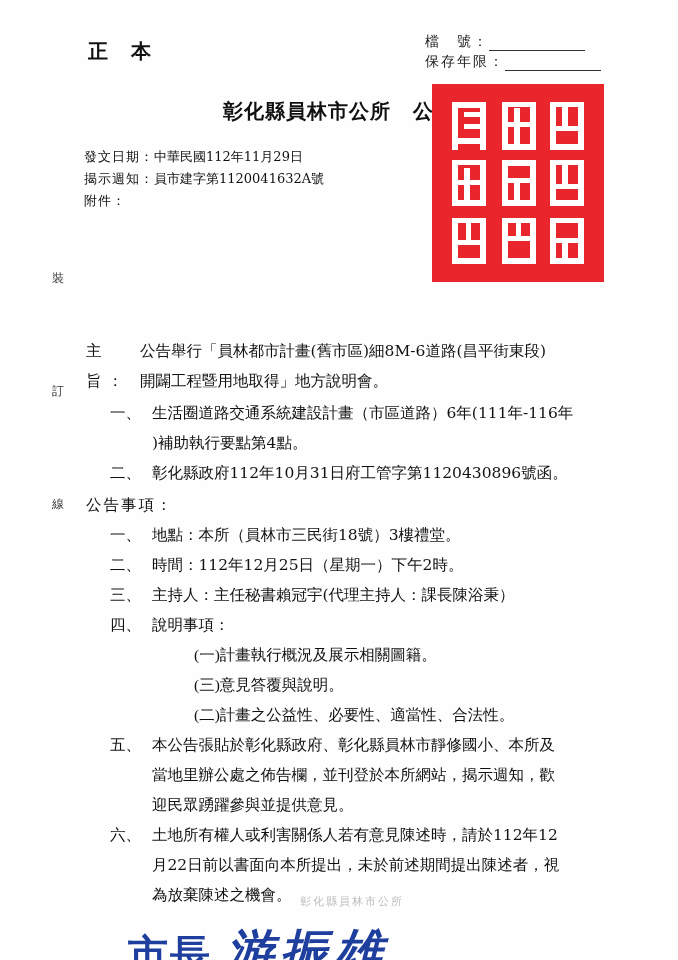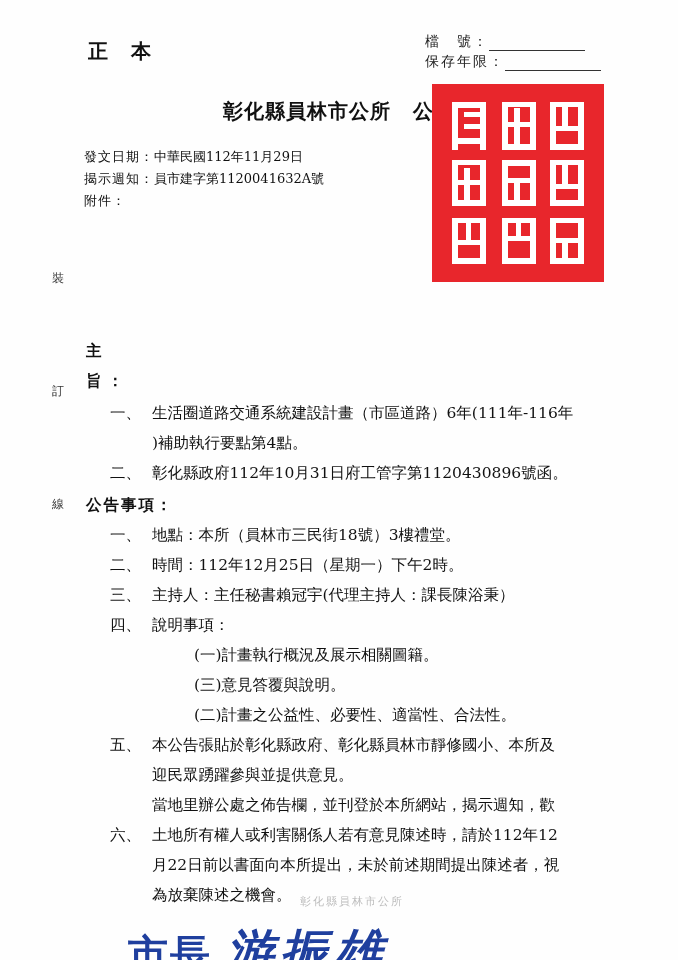--- a/index.html
+++ b/index.html
@@ -111,25 +111,24 @@
   }
   .sec { margin-bottom: 2px; }
   .sec-head {
     display: flex;
     align-items: flex-start;
   }
   .sec-label {
     flex: 0 0 auto;
     letter-spacing: 6px;
     width: 54px;
-    font-weight: bold;
   }
   .sec-body { flex: 1 1 auto; }
   .indent1 { padding-left: 24px; }
-  .indent2 { padding-left: 42px; }
+  .indent2 { padding-left: 42px; font-family: Liberation Serif, serif; }
   .item { display: flex; }
   .item .num {
     flex: 0 0 auto;
     width: 42px;
   }
   .item .txt { flex: 1 1 auto; }
 
   
   .sign {
     position: absolute;
@@ -258,20 +257,24 @@
     <div>裝</div>
     <div>訂</div>
     <div>線</div>
   </div>
 
   <div class="body">
 
     <div class="sec">
       <div class="sec-head">
         <div class="sec-label">主旨：</div>
+        <div class="sec-body">
+          <div>公告舉行「員林都市計畫(舊市區)細8M-6道路(昌平街東段)</div>
+          <div>開闢工程暨用地取得」地方說明會。</div>
+        </div>
       </div>
     </div>
 
     <div class="sec">
       <div class="indent1">
         <div class="item">
           <div class="num">一、</div>
           <div class="txt">
             <div>生活圈道路交通系統建設計畫（市區道路）6年(111年-116年</div>
             <div>)補助執行要點第4點。</div>
@@ -310,22 +313,22 @@
             <div class="indent2">(一)計畫執行概況及展示相關圖籍。</div>
             <div class="indent2">(三)意見答覆與說明。</div>
             <div class="indent2">(二)計畫之公益性、必要性、適當性、合法性。</div>
           </div>
         </div>
 
         <div class="item">
           <div class="num">五、</div>
           <div class="txt">
             <div>本公告張貼於彰化縣政府、彰化縣員林市靜修國小、本所及</div>
+            <div>當地里辦公處之佈告欄，並刊登於本所網站，揭示週知，歡</div>
             <div>迎民眾踴躍參與並提供意見。</div>
-            <div>當地里辦公處之佈告欄，並刊登於本所網站，揭示週知，歡</div>
           </div>
         </div>
 
         <div class="item">
           <div class="num">六、</div>
           <div class="txt">
             <div>土地所有權人或利害關係人若有意見陳述時，請於112年12</div>
             <div>月22日前以書面向本所提出，未於前述期間提出陳述者，視</div>
             <div>為放棄陳述之機會。</div>
           </div>

